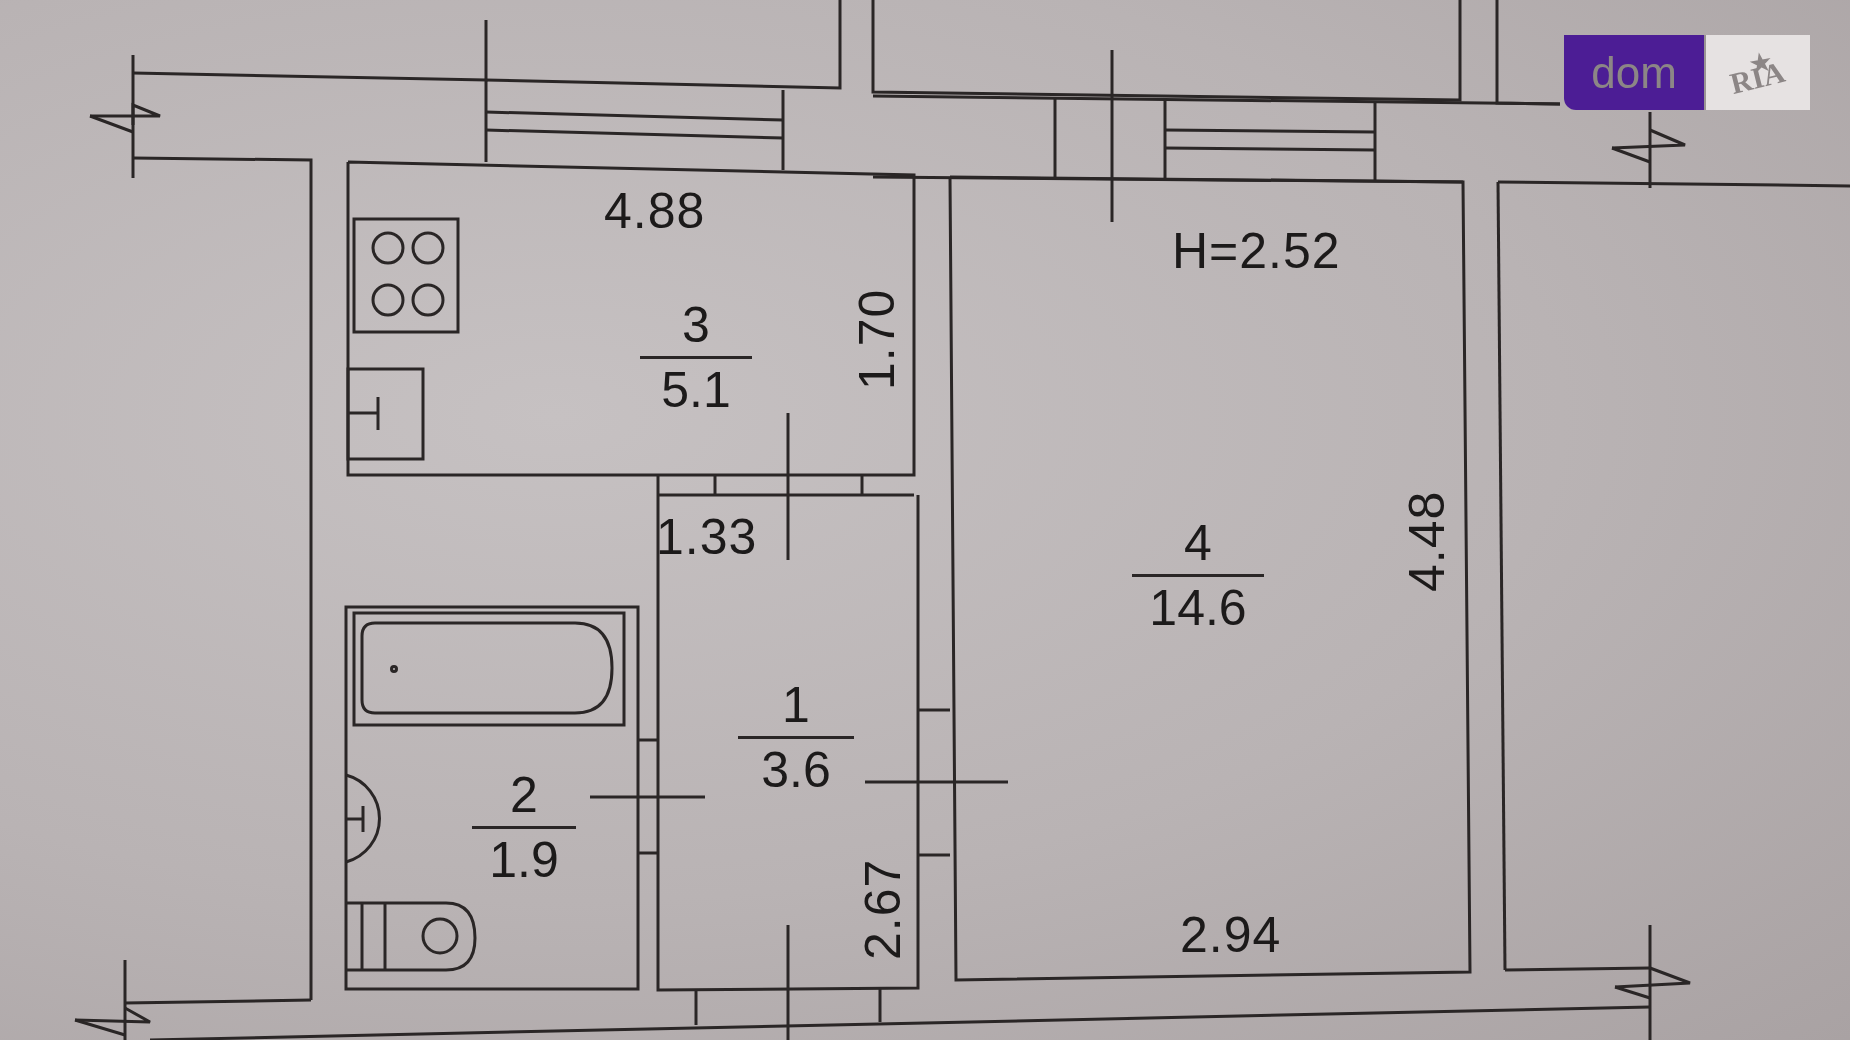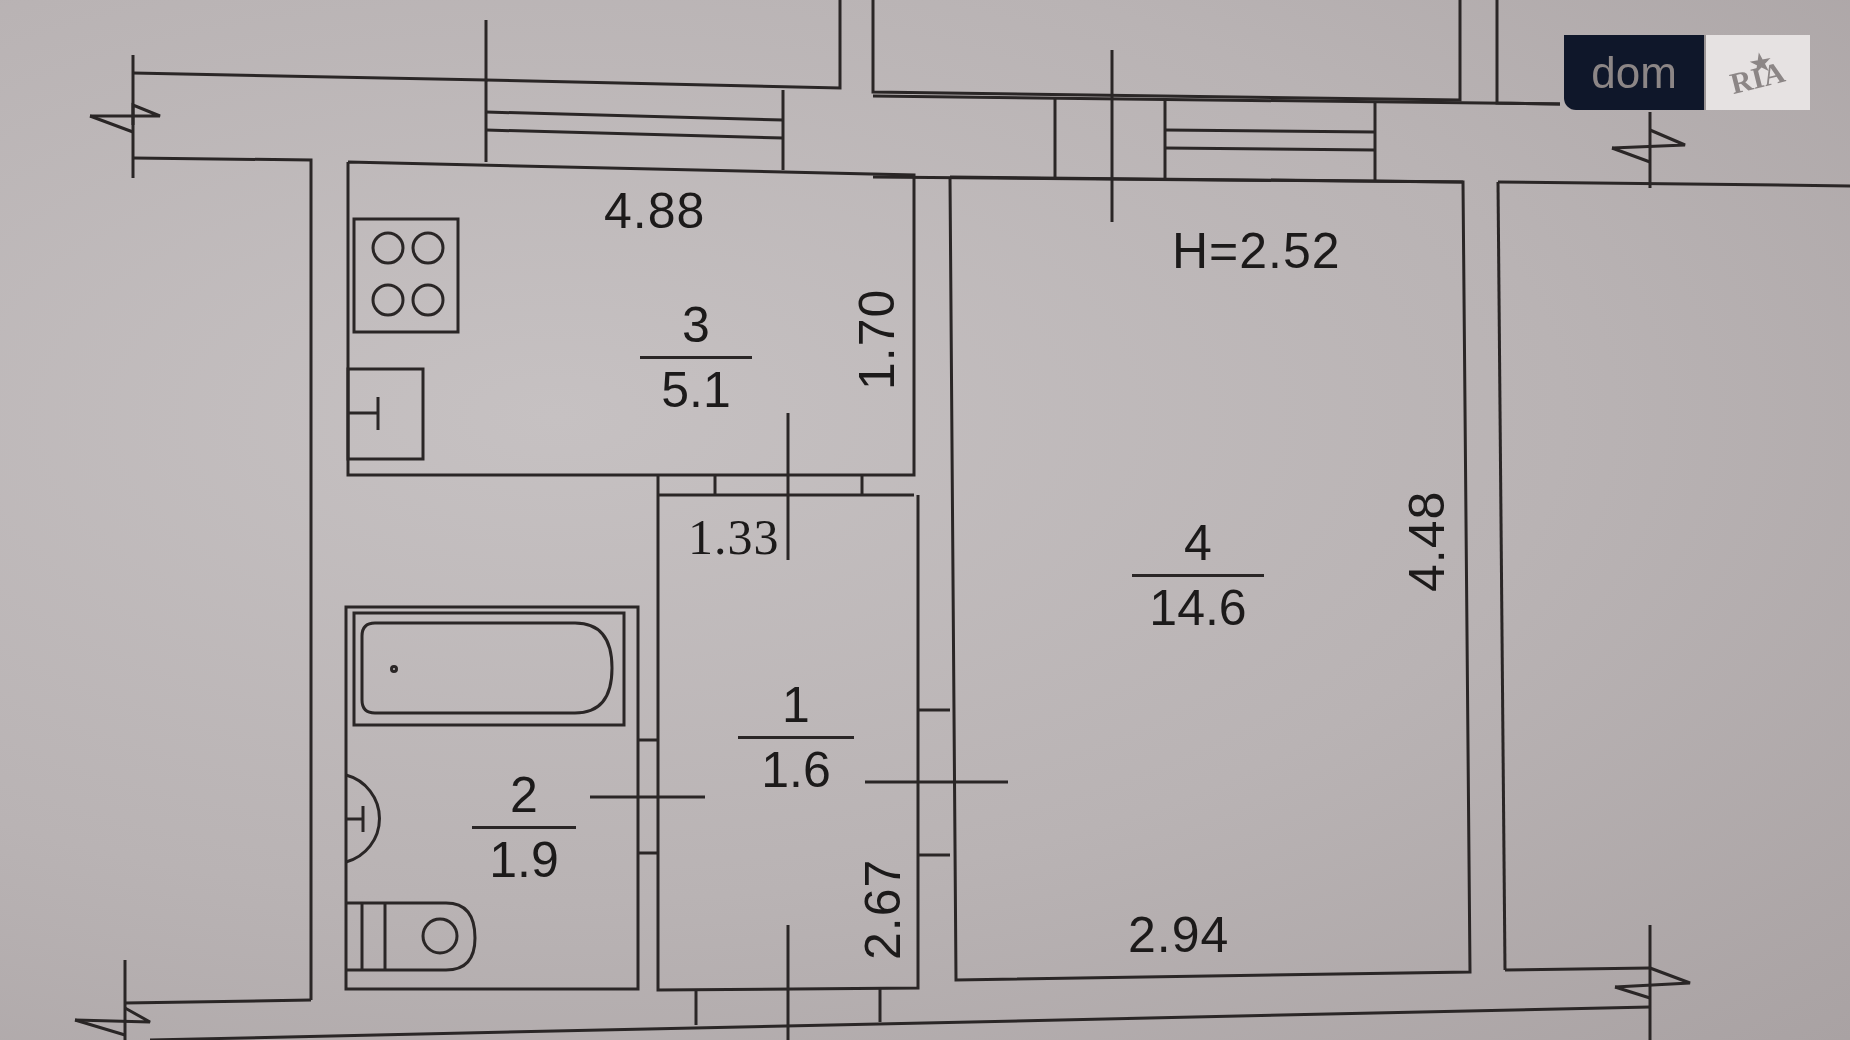--- a/index.html
+++ b/index.html
@@ -21,21 +21,21 @@
   .frac { position: absolute; text-align: center; color: #1c1a1a; font-size: 50px; line-height: 1; }
   .frac .num { display: block; padding-bottom: 4px; }
   .frac .bar { display: block; height: 3px; background: #2a2626; margin: 2px 0 6px 0; }
   .frac .den { display: block; }
   .vert { transform: rotate(-90deg); transform-origin: left top; }
   .logo {
     position: absolute; left: 1564px; top: 35px; width: 246px; height: 75px;
     display: flex; border-radius: 0 0 0 12px; overflow: hidden;
   }
   .logo .dom {
-    width: 140px; height: 75px; background: #0f172a; color: #8c8686;
+    width: 140px; height: 75px; background: #4c1d95; color: #8c8686;
     font-size: 44px; display: flex; align-items: center; justify-content: center;
     border-right: 2px solid #9a9494;
   }
   .logo .ria {
     flex: 1; background: #e6e2e2; color: #8c8686;
     display: flex; align-items: center; justify-content: center;
     font-family: "Liberation Serif", serif; font-weight: bold; font-size: 30px;
     position: relative;
   }
   .logo .ria span { transform: rotate(-14deg); display: inline-block; margin-top: 10px; }
@@ -171,27 +171,27 @@
 </div>
 
 <div class="lbl" style="left:1172px;top:226px;">H=2.52</div>
 
 <div class="frac" style="left:1132px;top:518px;width:132px;">
   <span class="num">4</span>
   <span class="bar"></span>
   <span class="den">14.6</span>
 </div>
 <div class="lbl vert" style="left:1402px;top:592px;">4.48</div>
-<div class="lbl" style="left:1128px;top:910px;">2.94</div>
-
-<div class="lbl" style="left:688px;top:512px;font-family:Liberation Serif, serif;">1.33</div>
+<div class="lbl" style="left:1180px;top:910px;">2.94</div>
+
+<div class="lbl" style="left:656px;top:512px;">1.33</div>
 <div class="frac" style="left:738px;top:680px;width:116px;">
   <span class="num">1</span>
   <span class="bar"></span>
-  <span class="den">1.6</span>
+  <span class="den">3.6</span>
 </div>
 <div class="lbl vert" style="left:858px;top:960px;">2.67</div>
 
 <div class="frac" style="left:472px;top:770px;width:104px;">
   <span class="num">2</span>
   <span class="bar"></span>
   <span class="den">1.9</span>
 </div>
 
 <div class="logo">

